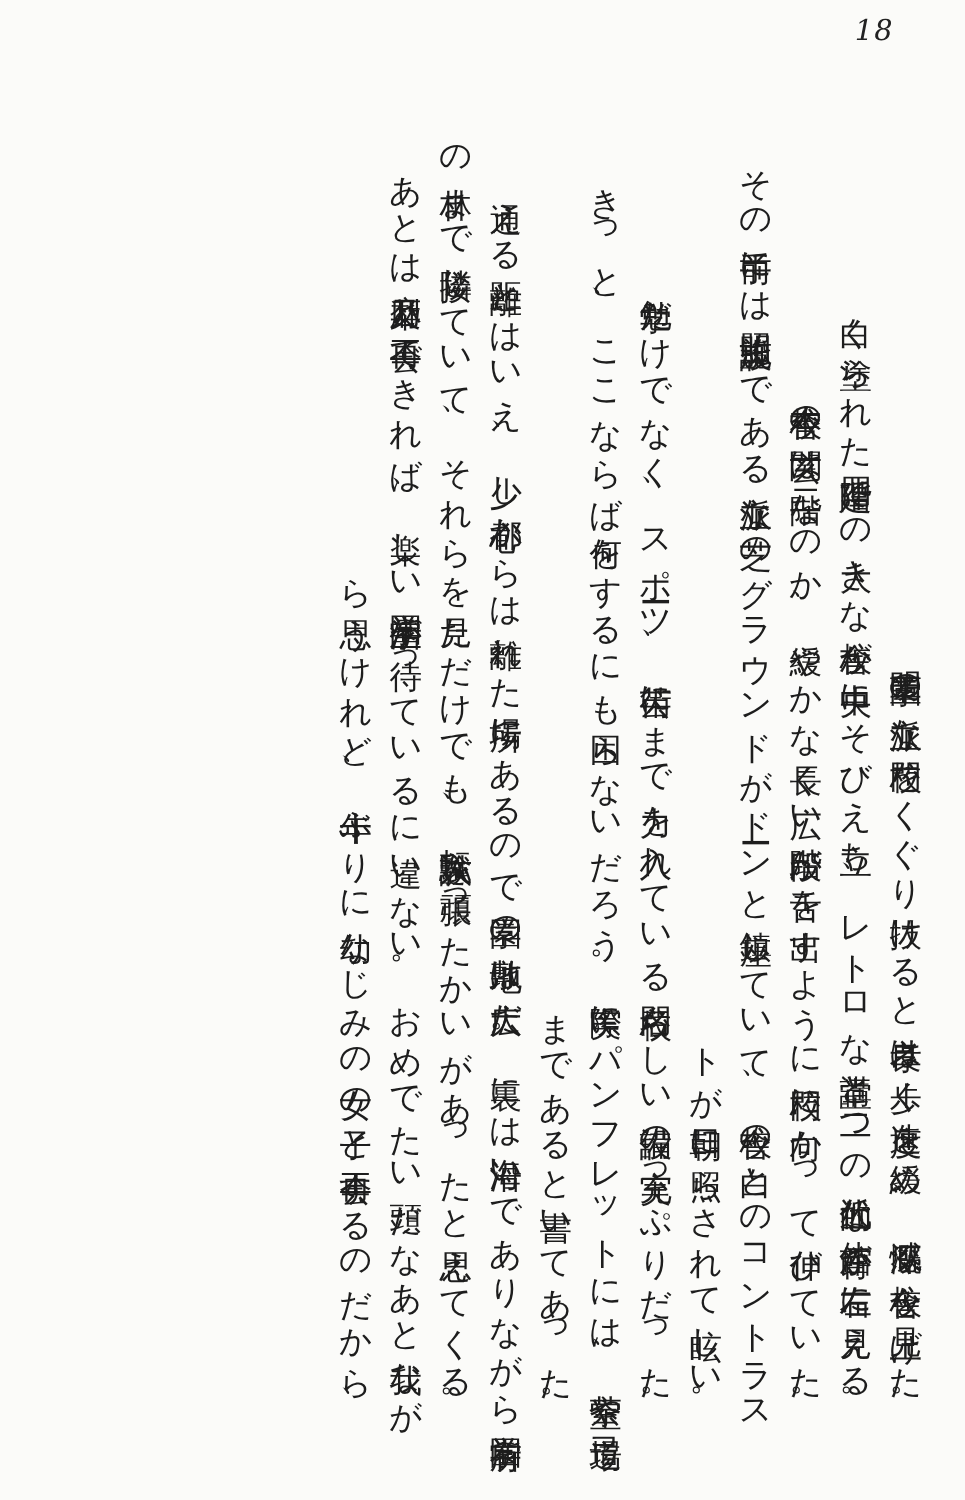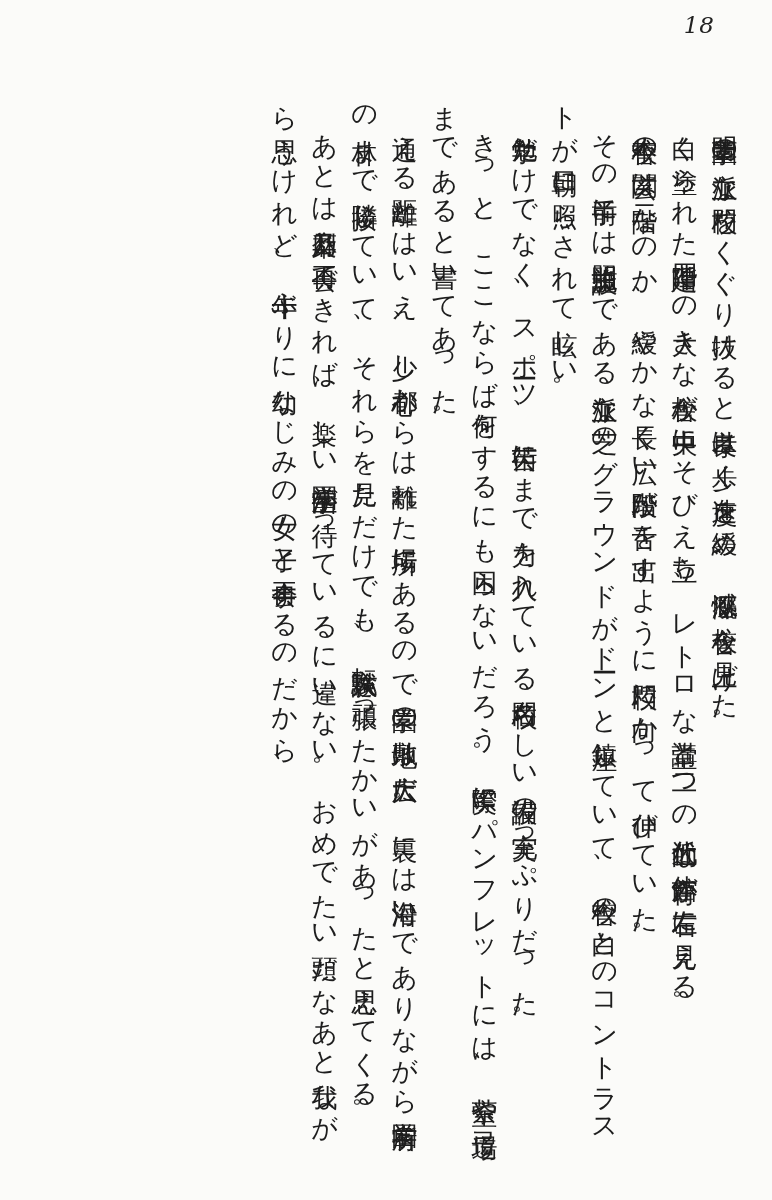--- a/index.html
+++ b/index.html
@@ -9,20 +9,21 @@
   body {
     width: 772px;
     height: 1200px;
     position: relative;
     overflow: hidden;
     background: #fbfbf9;
   }
   .page {
     position: absolute;
     inset: 0;
+    text-align: right;
   }
   .page-number {
     position: absolute;
     top: 12px;
     right: 57px;
     font-family: "DejaVu Serif", serif;
     font-style: italic;
     font-size: 23px;
     color: #222222;
     letter-spacing: 1px;

